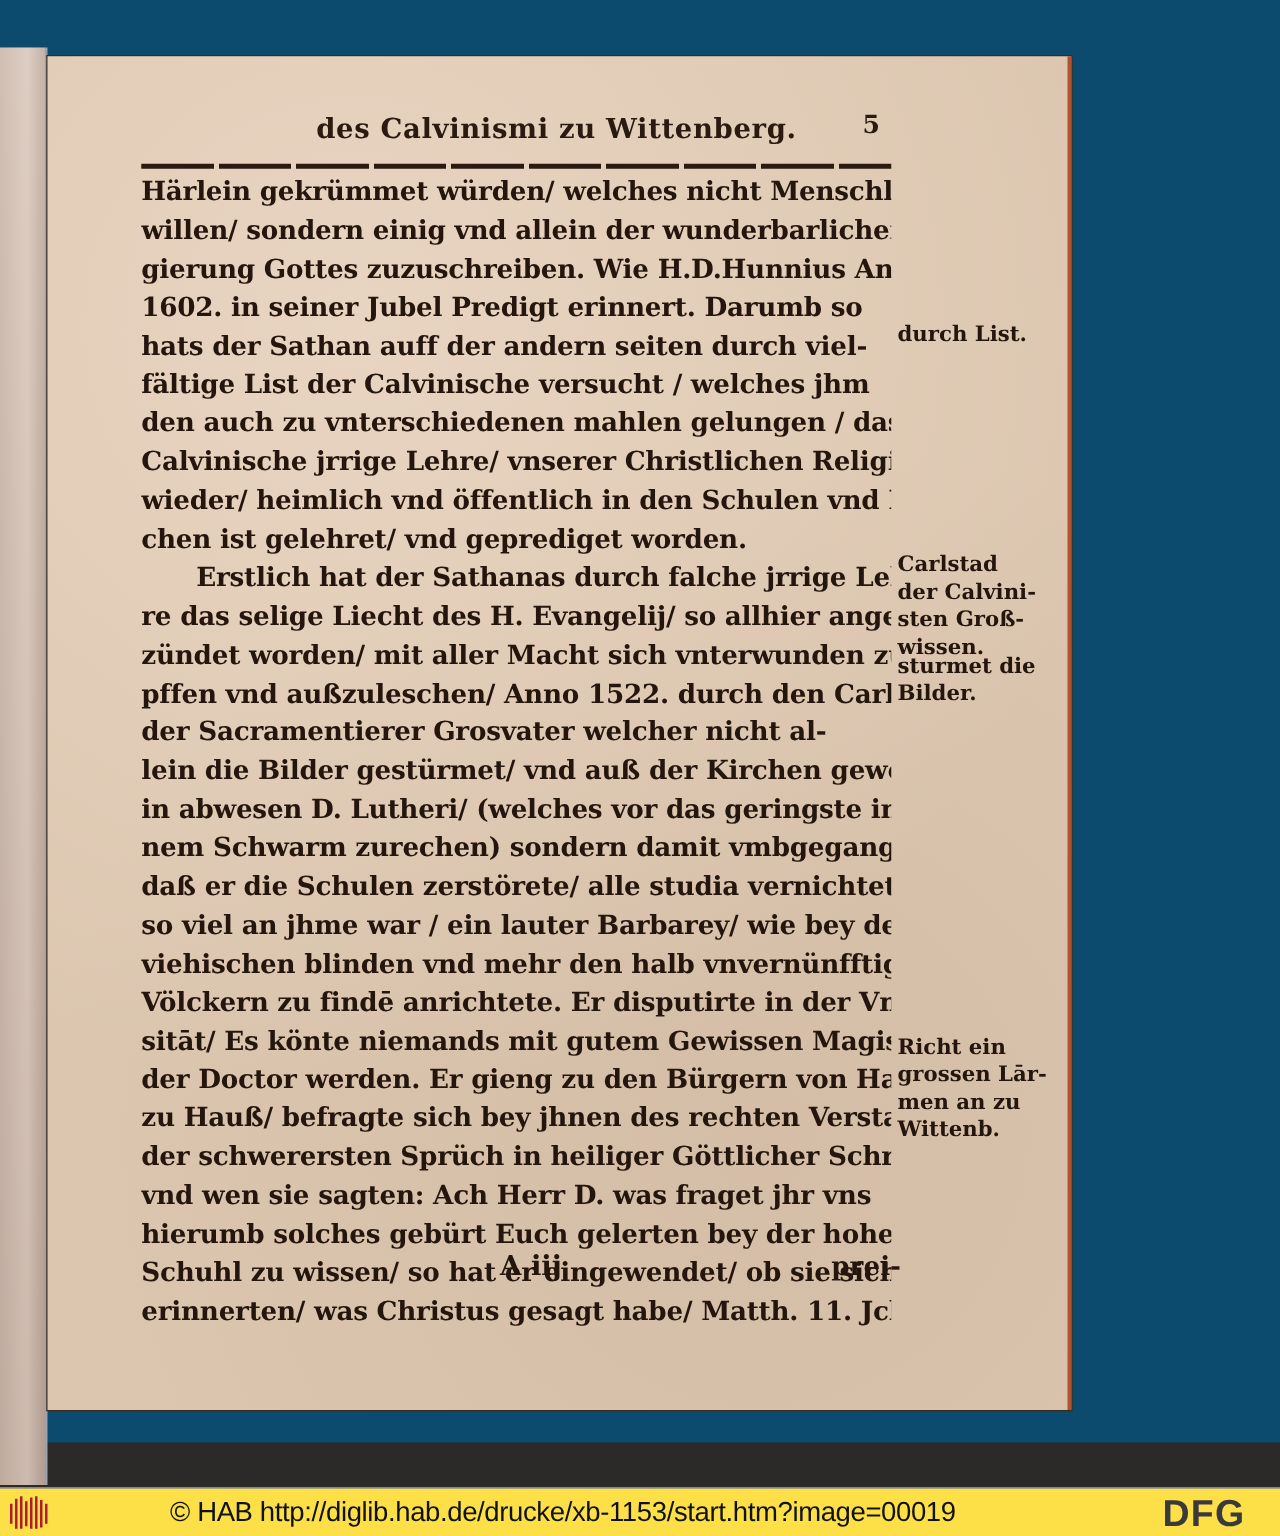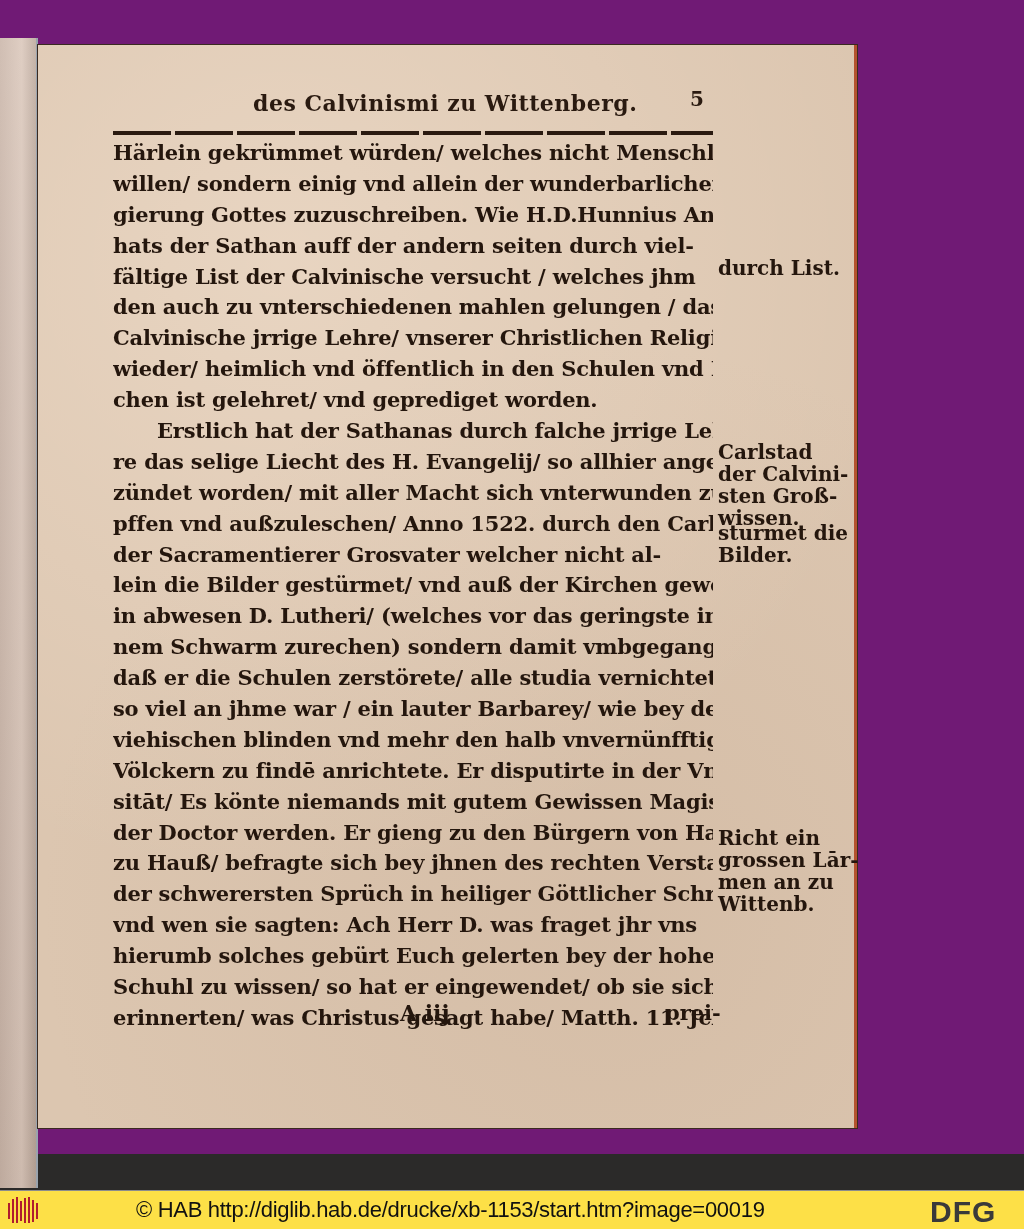--- a/index.html
+++ b/index.html
@@ -1,21 +1,21 @@
 <!DOCTYPE html>
 <html><head>
 <meta charset="utf-8">
 <style>
   html, body { margin: 0; padding: 0; }
   body {
     width: 1024px; height: 1229px; position: relative; overflow: hidden;
     background: #2b2a29;
     font-family: "DejaVu Serif", serif;
   }
-  .viewer { position: absolute; left: 0; top: 0; width: 1024px; height: 1154px; background: #701a75; }
+  .viewer { position: absolute; left: 0; top: 0; width: 1024px; height: 1154px; background: #0c4a6e; }
   .prev-page {
     position: absolute; left: 0; top: 38px; width: 36px; height: 1150px;
     background: linear-gradient(90deg, #c8b3a6 0%, #d9c5b8 60%, #b9a598 100%);
     border-right: 2px solid #9aa3ad;
   }
   .prev-page-shade { position: absolute; left: 0; top: 0; width: 100%; height: 100%;
     background: linear-gradient(180deg, rgba(255,255,255,0.15), rgba(0,0,0,0.05)); }
   .page {
     position: absolute; left: 38px; top: 45px; width: 816px; height: 1083px;
     background: #dcc6b0;
@@ -43,21 +43,21 @@
   }
   .body-text .line { display: block; white-space: nowrap; height: 30.9px; overflow: hidden; }
   .body-text .line.indent { padding-left: 44px; }
   .signature {
     position: absolute; left: 400px; top: 1000px; font-size: 22px; color: #24160d; font-weight: bold; text-align: center;
   }
   .catchword {
     position: absolute; left: 627px; top: 1000px; font-size: 21px; color: #24160d; font-weight: bold;
   }
   .marginalia {
-    position: absolute; left: 680px; font-size: 20px; line-height: 22px; color: #24160d; font-weight: bold;
+    position: absolute; left: 680px; font-size: 17px; line-height: 22px; color: #24160d; font-weight: bold;
     width: 130px;
   }
   .marginalia .mline { display: block; white-space: nowrap; }
   .footer {
     position: absolute; left: 0; top: 1190px; width: 1024px; height: 39px;
     background: #fde047; border-top: 1px solid #8c8c8c;
   }
   .hab-logo { position: absolute; left: 6px; top: 4px; width: 36px; height: 30px; }
   .copyright {
     position: absolute; left: 136px; top: 6px; font-family: "Liberation Sans", sans-serif;
@@ -78,20 +78,21 @@
 
   <div class="page">
     <div class="running-head">des Calvinismi zu Wittenberg.</div>
     <div class="page-number" style="left:652px">5</div>
     <div class="rule"></div>
 
     <div class="body-text">
       <span class="line">Härlein gekrümmet würden/ welches nicht Menschlichem</span>
       <span class="line">willen/ sondern einig vnd allein der wunderbarlichen Re-</span>
       <span class="line">gierung Gottes zuzuschreiben. Wie H.D.Hunnius Anno</span>
+      <span class="line">1602. in seiner Jubel Predigt erinnert. Darumb so</span>
       <span class="line">hats der Sathan auff der andern seiten durch viel-</span>
       <span class="line">fältige List der Calvinische versucht / welches jhm</span>
       <span class="line">den auch zu vnterschiedenen mahlen gelungen / das die</span>
       <span class="line">Calvinische jrrige Lehre/ vnserer Christlichen Religion zu-</span>
       <span class="line">wieder/ heimlich vnd öffentlich in den Schulen vnd Kir-</span>
       <span class="line">chen ist gelehret/ vnd geprediget worden.</span>
       <span class="line indent">Erstlich hat der Sathanas durch falche jrrige Leh-</span>
       <span class="line">re das selige Liecht des H. Evangelij/ so allhier ange-</span>
       <span class="line">zündet worden/ mit aller Macht sich vnterwunden zu dem-</span>
       <span class="line">pffen vnd außzuleschen/ Anno 1522. durch den Carlstad/</span>

